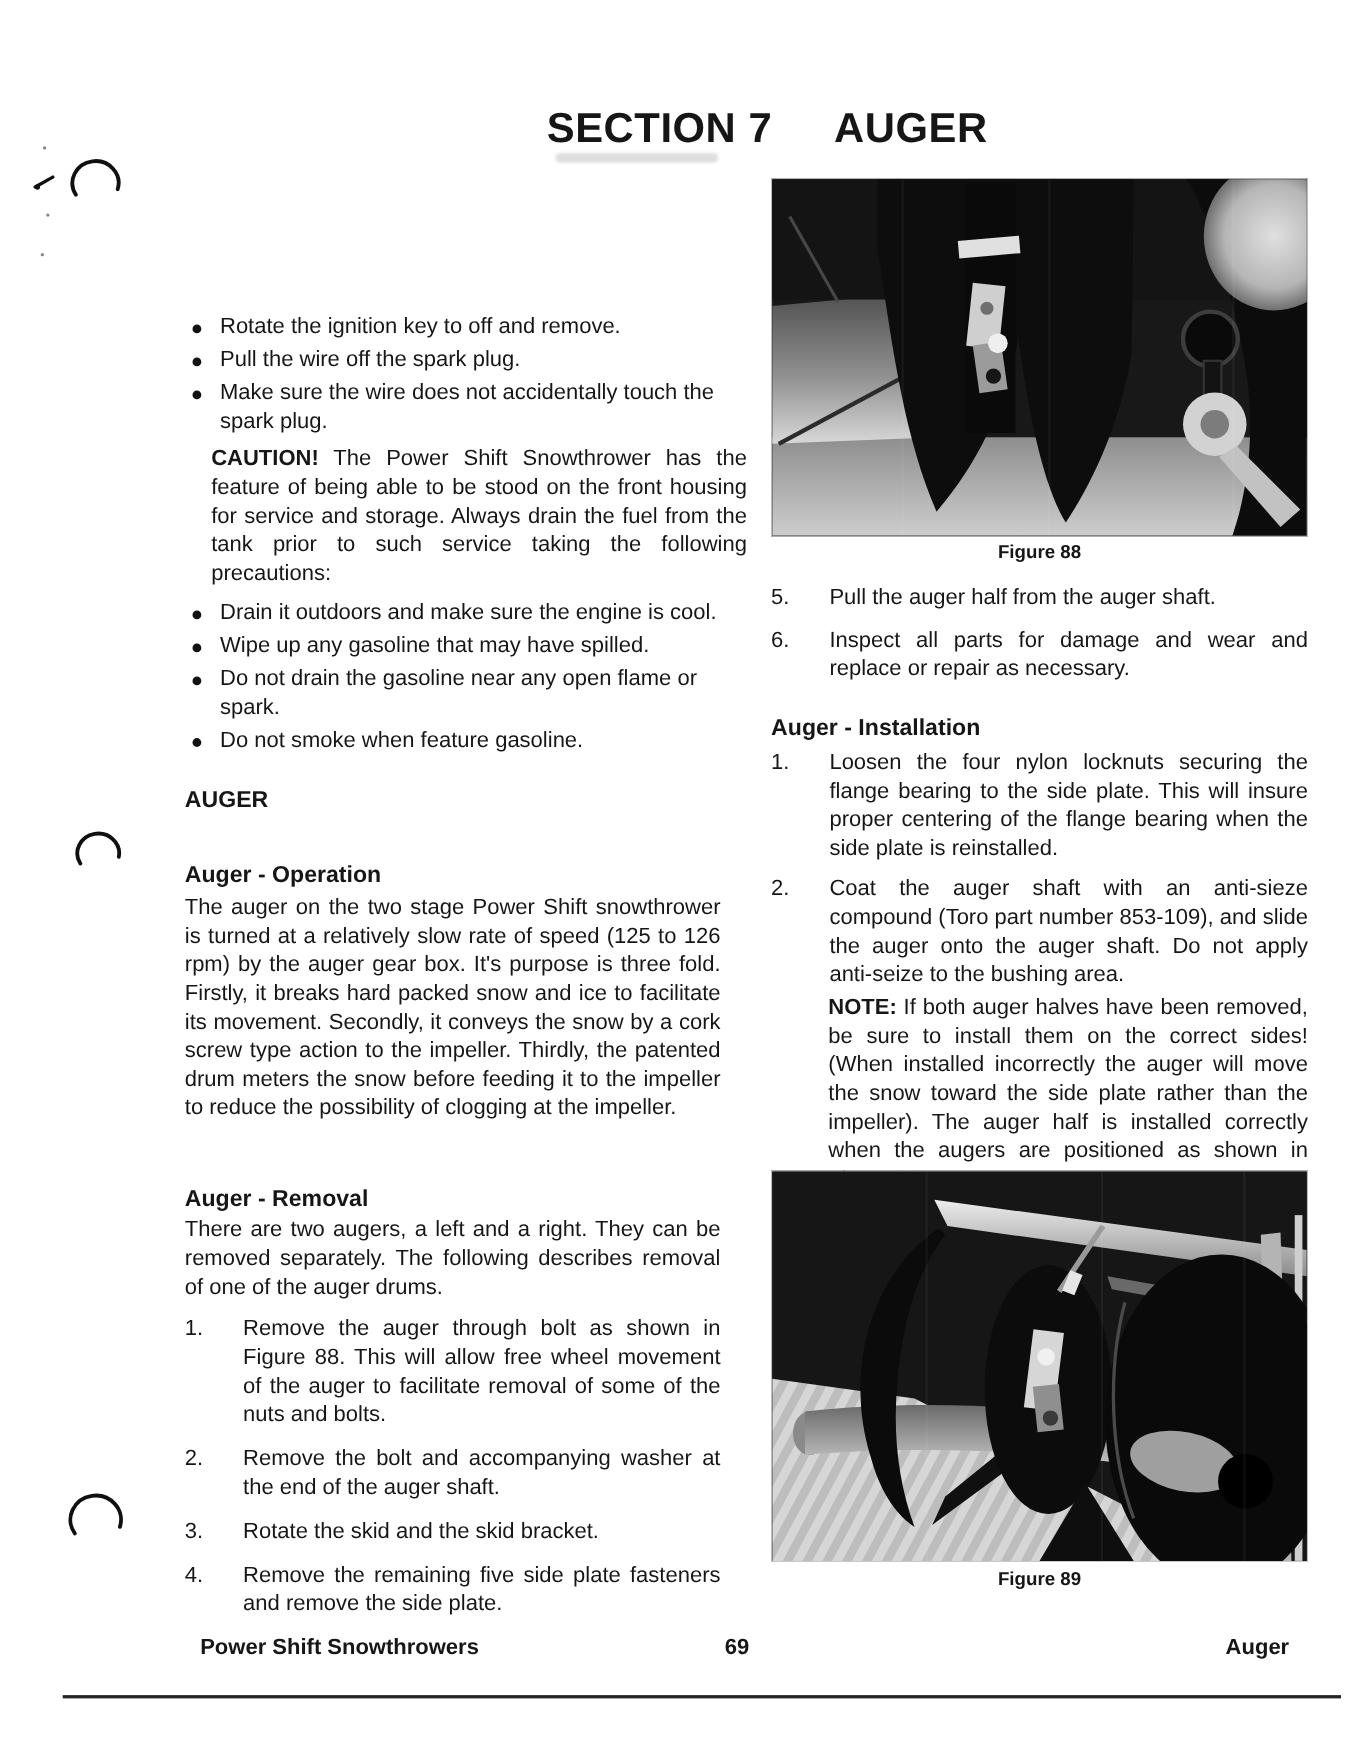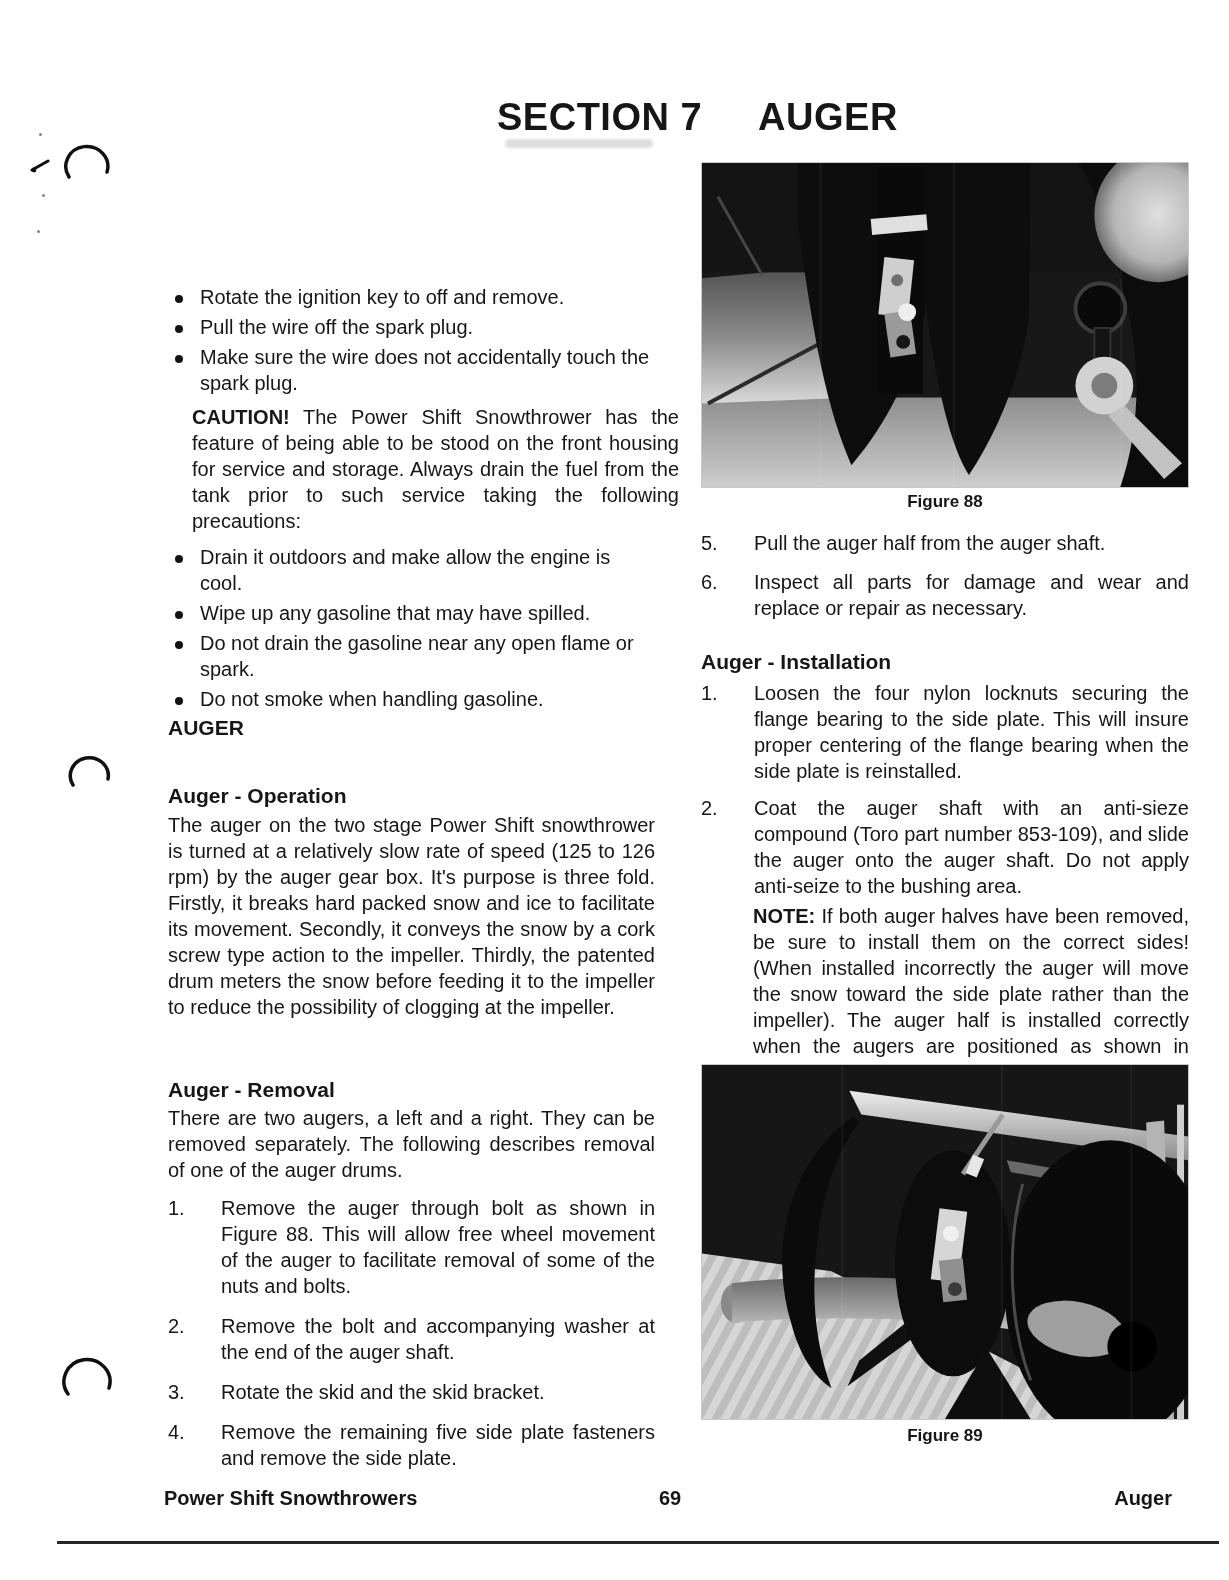--- a/index.html
+++ b/index.html
@@ -69,33 +69,33 @@
         <span class="dot"></span>
         <span class="btxt">Make sure the wire does not accidentally touch the spark plug.</span>
       </div>
   </div>
 
   <p class="abs para j" style="left:168px;top:404px;width:487px;margin-left:24px;"><b class="lbl">CAUTION!</b> <span>The Power Shift Snowthrower has the feature of being able to be stood on the front housing for service and storage. Always drain the fuel from the tank prior to such service taking the following precautions:</span></p>
 
   <div class="abs" style="left:168px;top:544px;width:487px;">
     <div class="bullet">
         <span class="dot"></span>
-        <span class="btxt">Drain it outdoors and make allow the engine is cool.</span>
+        <span class="btxt">Drain it outdoors and make sure the engine is cool.</span>
       </div>
     <div class="bullet">
         <span class="dot"></span>
         <span class="btxt">Wipe up any gasoline that may have spilled.</span>
       </div>
     <div class="bullet">
         <span class="dot"></span>
         <span class="btxt">Do not drain the gasoline near any open flame or spark.</span>
       </div>
     <div class="bullet">
         <span class="dot"></span>
-        <span class="btxt">Do not smoke when handling gasoline.</span>
+        <span class="btxt">Do not smoke when feature gasoline.</span>
       </div>
   </div>
 
   <div class="abs h1" style="left:168px;top:716px;">AUGER</div>
 
   <div class="abs h2" style="left:168px;top:784px;">Auger - Operation</div>
   <p class="abs para j" style="left:168px;top:812px;width:487px;">The auger on the two stage Power Shift snowthrower is turned at a relatively slow rate of speed (125 to 126 rpm) by the auger gear box. It's purpose is three fold. Firstly, it breaks hard packed snow and ice to facilitate its movement. Secondly, it conveys the snow by a cork screw type action to the impeller. Thirdly, the patented drum meters the snow before feeding it to the impeller to reduce the possibility of clogging at the impeller.</p>
 
   <div class="abs h2" style="left:168px;top:1078px;">Auger - Removal</div>
   <p class="abs para j" style="left:168px;top:1105px;width:487px;">There are two augers, a left and a right. They can be removed separately. The following describes removal of one of the auger drums.</p>
@@ -231,18 +231,18 @@
       <circle cx="432" cy="284" r="25" fill="#000000"></circle>
       <g fill="#ffffff" opacity="0.05">
           <rect x="140" width="2" height="357"></rect>
           <rect x="300" width="2" height="357"></rect>
           <rect x="430" width="2" height="357"></rect>
         </g>
     </svg>
   </div>
   <div class="abs caption" style="left:701px;top:1426px;width:488px;">Figure 89</div>
 
-  <div class="abs footer-text" style="left:164px;top:1487px;">Power Shift Snowthrowers</div>
+  <div class="abs footer-text" style="left:182px;top:1487px;">Power Shift Snowthrowers</div>
   <div class="abs footer-text" style="left:640px;top:1487px;width:60px;text-align:center;">69</div>
   <div class="abs footer-text" style="left:1040px;top:1487px;width:132px;text-align:right;">Auger</div>
   <div class="abs rule" style="left:57px;top:1541px;width:1170px;height:3px;"></div>
 
 </div>
 
 </body></html>

